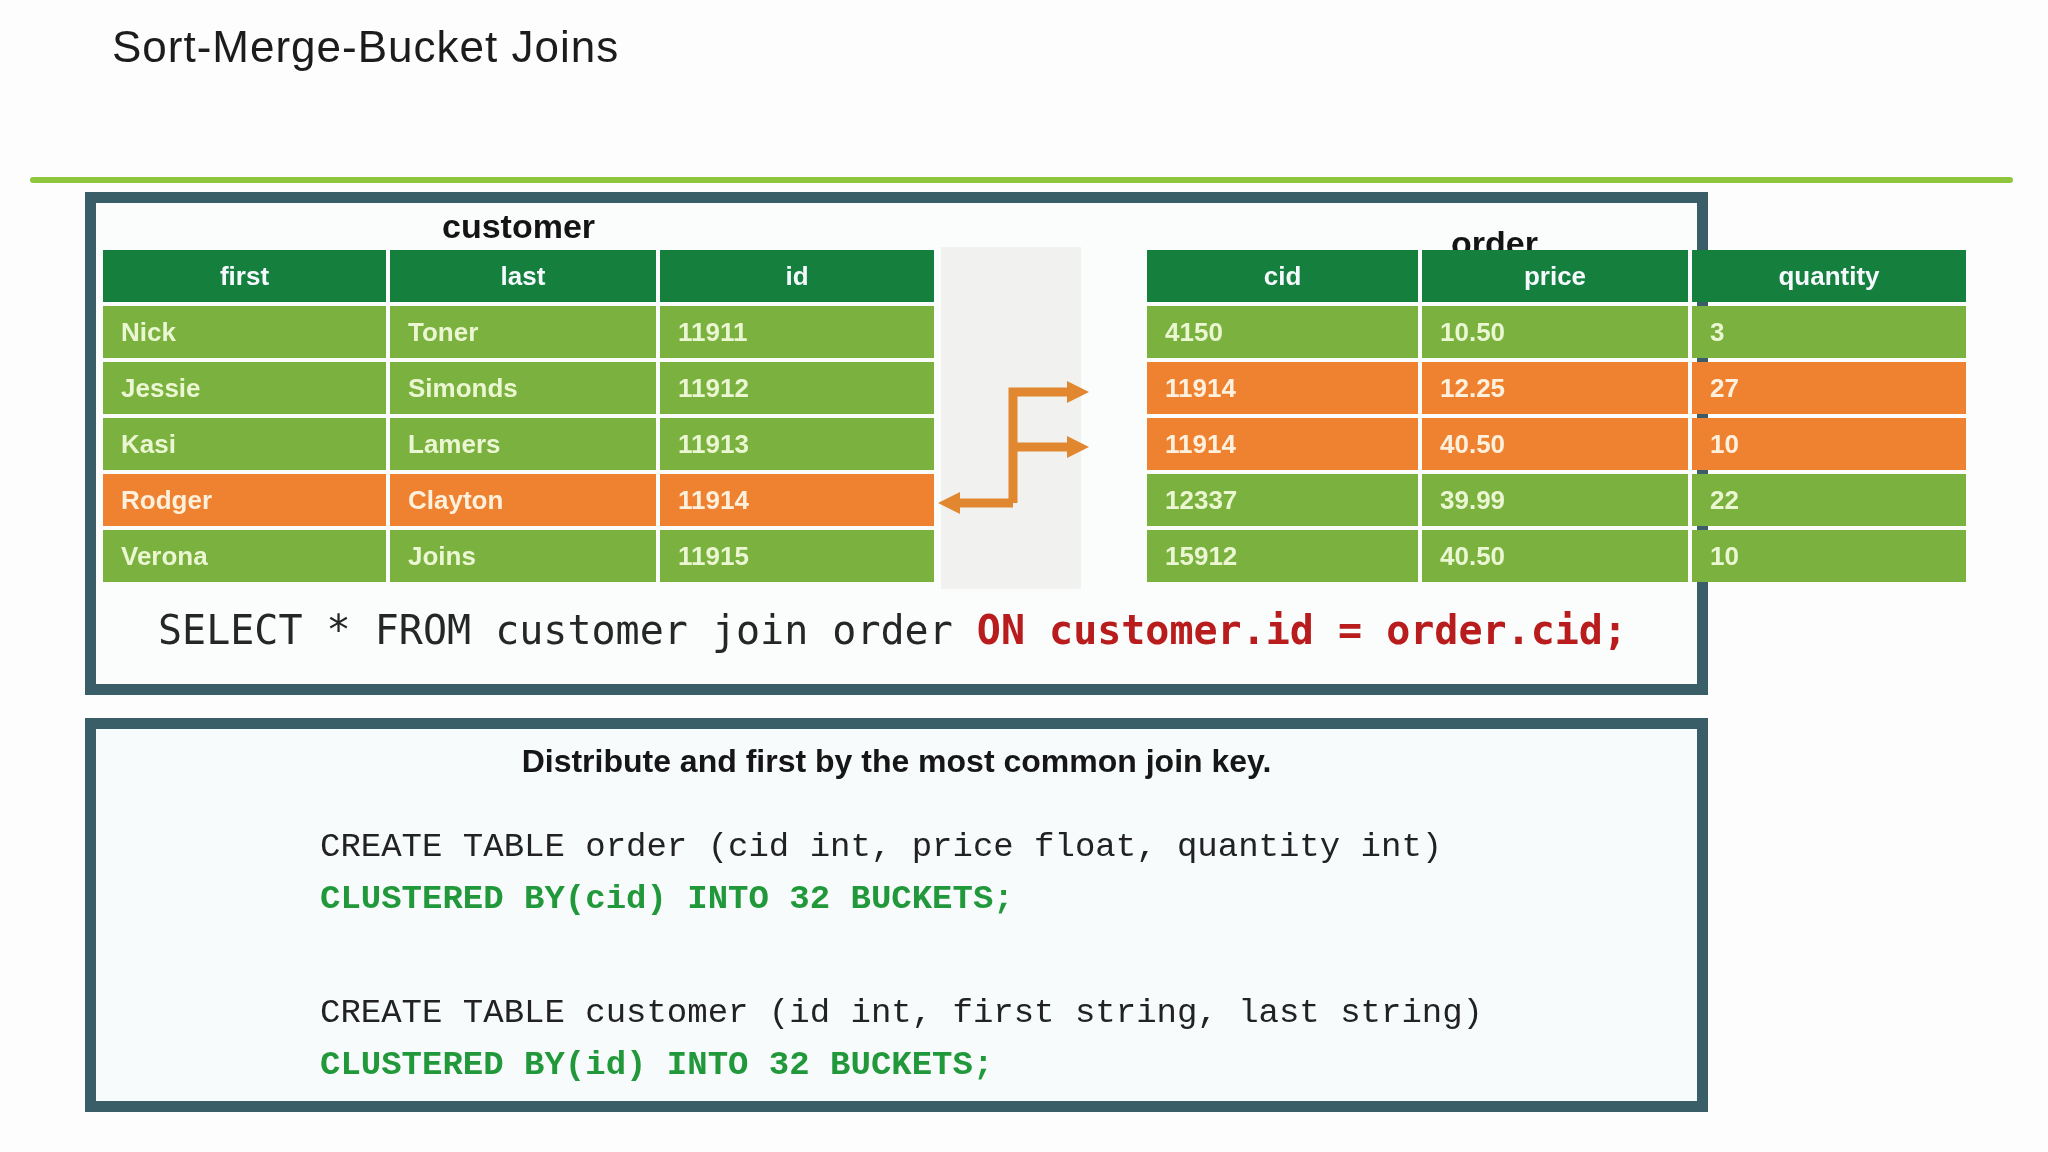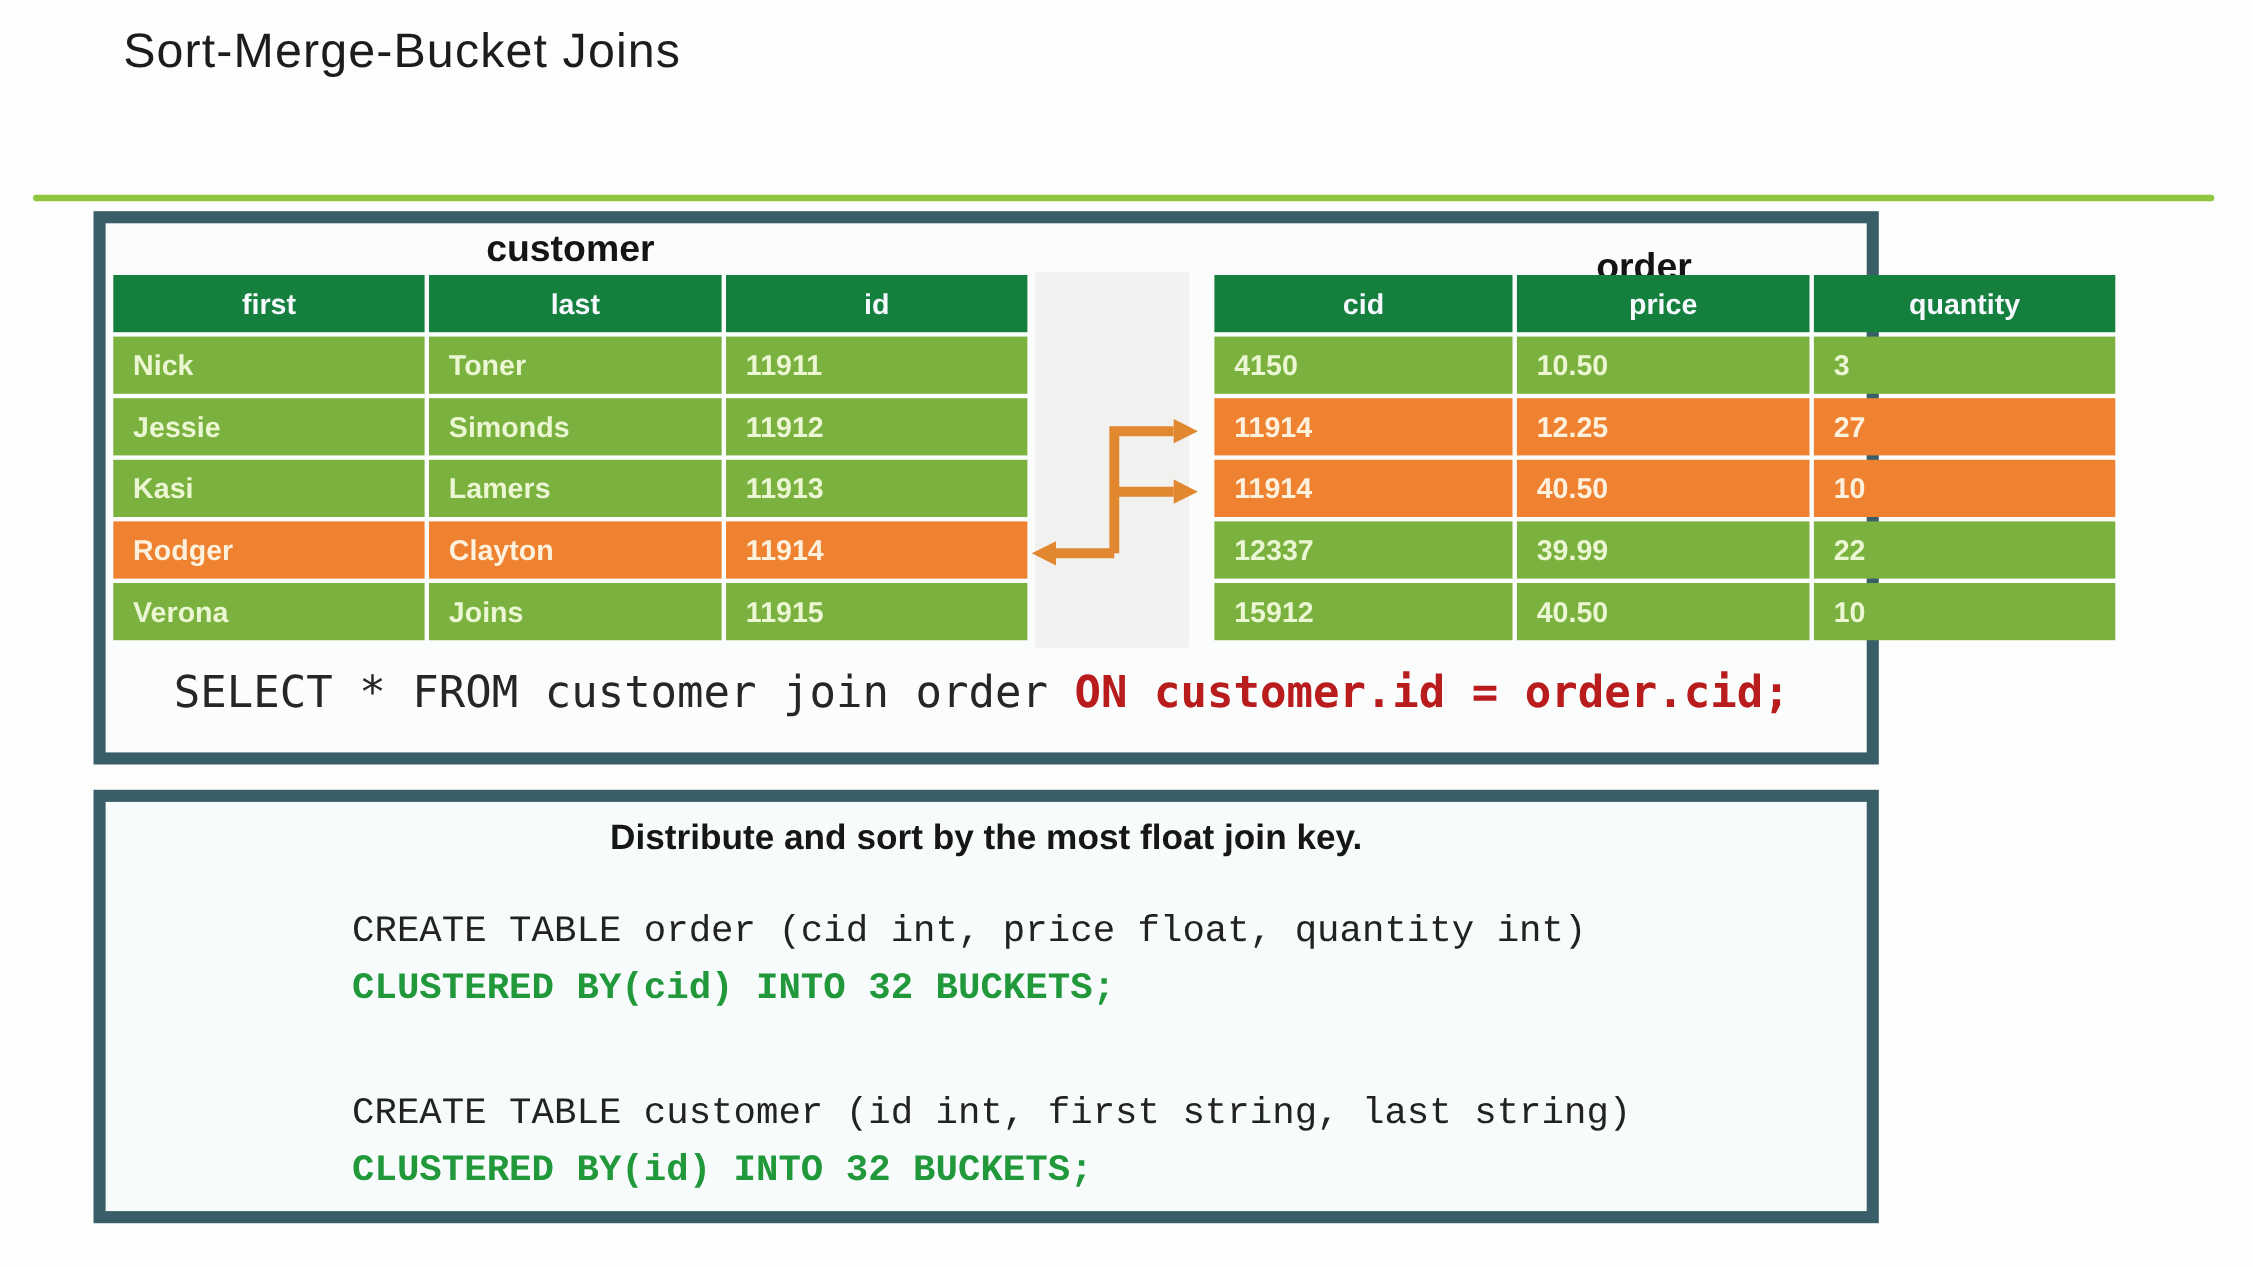--- a/index.html
+++ b/index.html
@@ -23,21 +23,21 @@
   }
   .panel.join{top:192px;height:503px;}
   .panel.ddl{top:718px;height:394px;background:#f7fbfc;}
   
   .gap-strip{position:absolute;left:845px;top:44px;width:140px;height:342px;background:#f1f1ef;}
   .tbl-title{position:absolute;top:4px;font-size:34px;font-weight:bold;color:#141414;text-align:center;}
   .tbl-title.customer{left:7px;width:831px;}
   .tbl-title.order{left:989px;width:819px;margin-top:17px;}
   .tbl{position:absolute;top:47px;}
   .tbl.customer{left:7px;}
-  .tbl.order{left:989px;padding-left:19px;}
+  .tbl.order{left:1032px;padding-left:19px;}
   .trow{display:flex;column-gap:4px;margin-bottom:4px;}
   .cell{
     height:52px;line-height:52px;font-size:26px;font-weight:bold;
     white-space:nowrap;overflow:hidden;
   }
   .tbl.customer .cell:nth-child(1){width:283px;}
   .tbl.customer .cell:nth-child(2){width:266px;}
   .tbl.customer .cell:nth-child(3){width:274px;}
   .tbl.order .cell:nth-child(1){width:271px;}
   .tbl.order .cell:nth-child(2){width:266px;}
@@ -156,21 +156,21 @@
       <polygon points="971,178 971,200 993,189"></polygon>
       <polygon points="971,233 971,255 993,244"></polygon>
       <polygon points="864,289 864,311 842,300"></polygon>
     </g>
   </svg>
 
   <div class="select-stmt"><span>SELECT * FROM customer join order </span><b>ON customer.id = order.cid;</b></div>
 </section>
 
 <section class="panel ddl">
-  <div class="ddl-heading">Distribute and sort by the most float join key.</div>
+  <div class="ddl-heading">Distribute and first by the most common join key.</div>
 
   <div class="code-block b1">
     <div class="code-create">CREATE TABLE order (cid int, price float, quantity int)</div>
     <div class="code-clustered">CLUSTERED BY(cid) INTO 32 BUCKETS;</div>
   </div>
 
   <div class="code-block b2">
     <div class="code-create">CREATE TABLE customer (id int, first string, last string)</div>
     <div class="code-clustered">CLUSTERED BY(id) INTO 32 BUCKETS;</div>
   </div>

